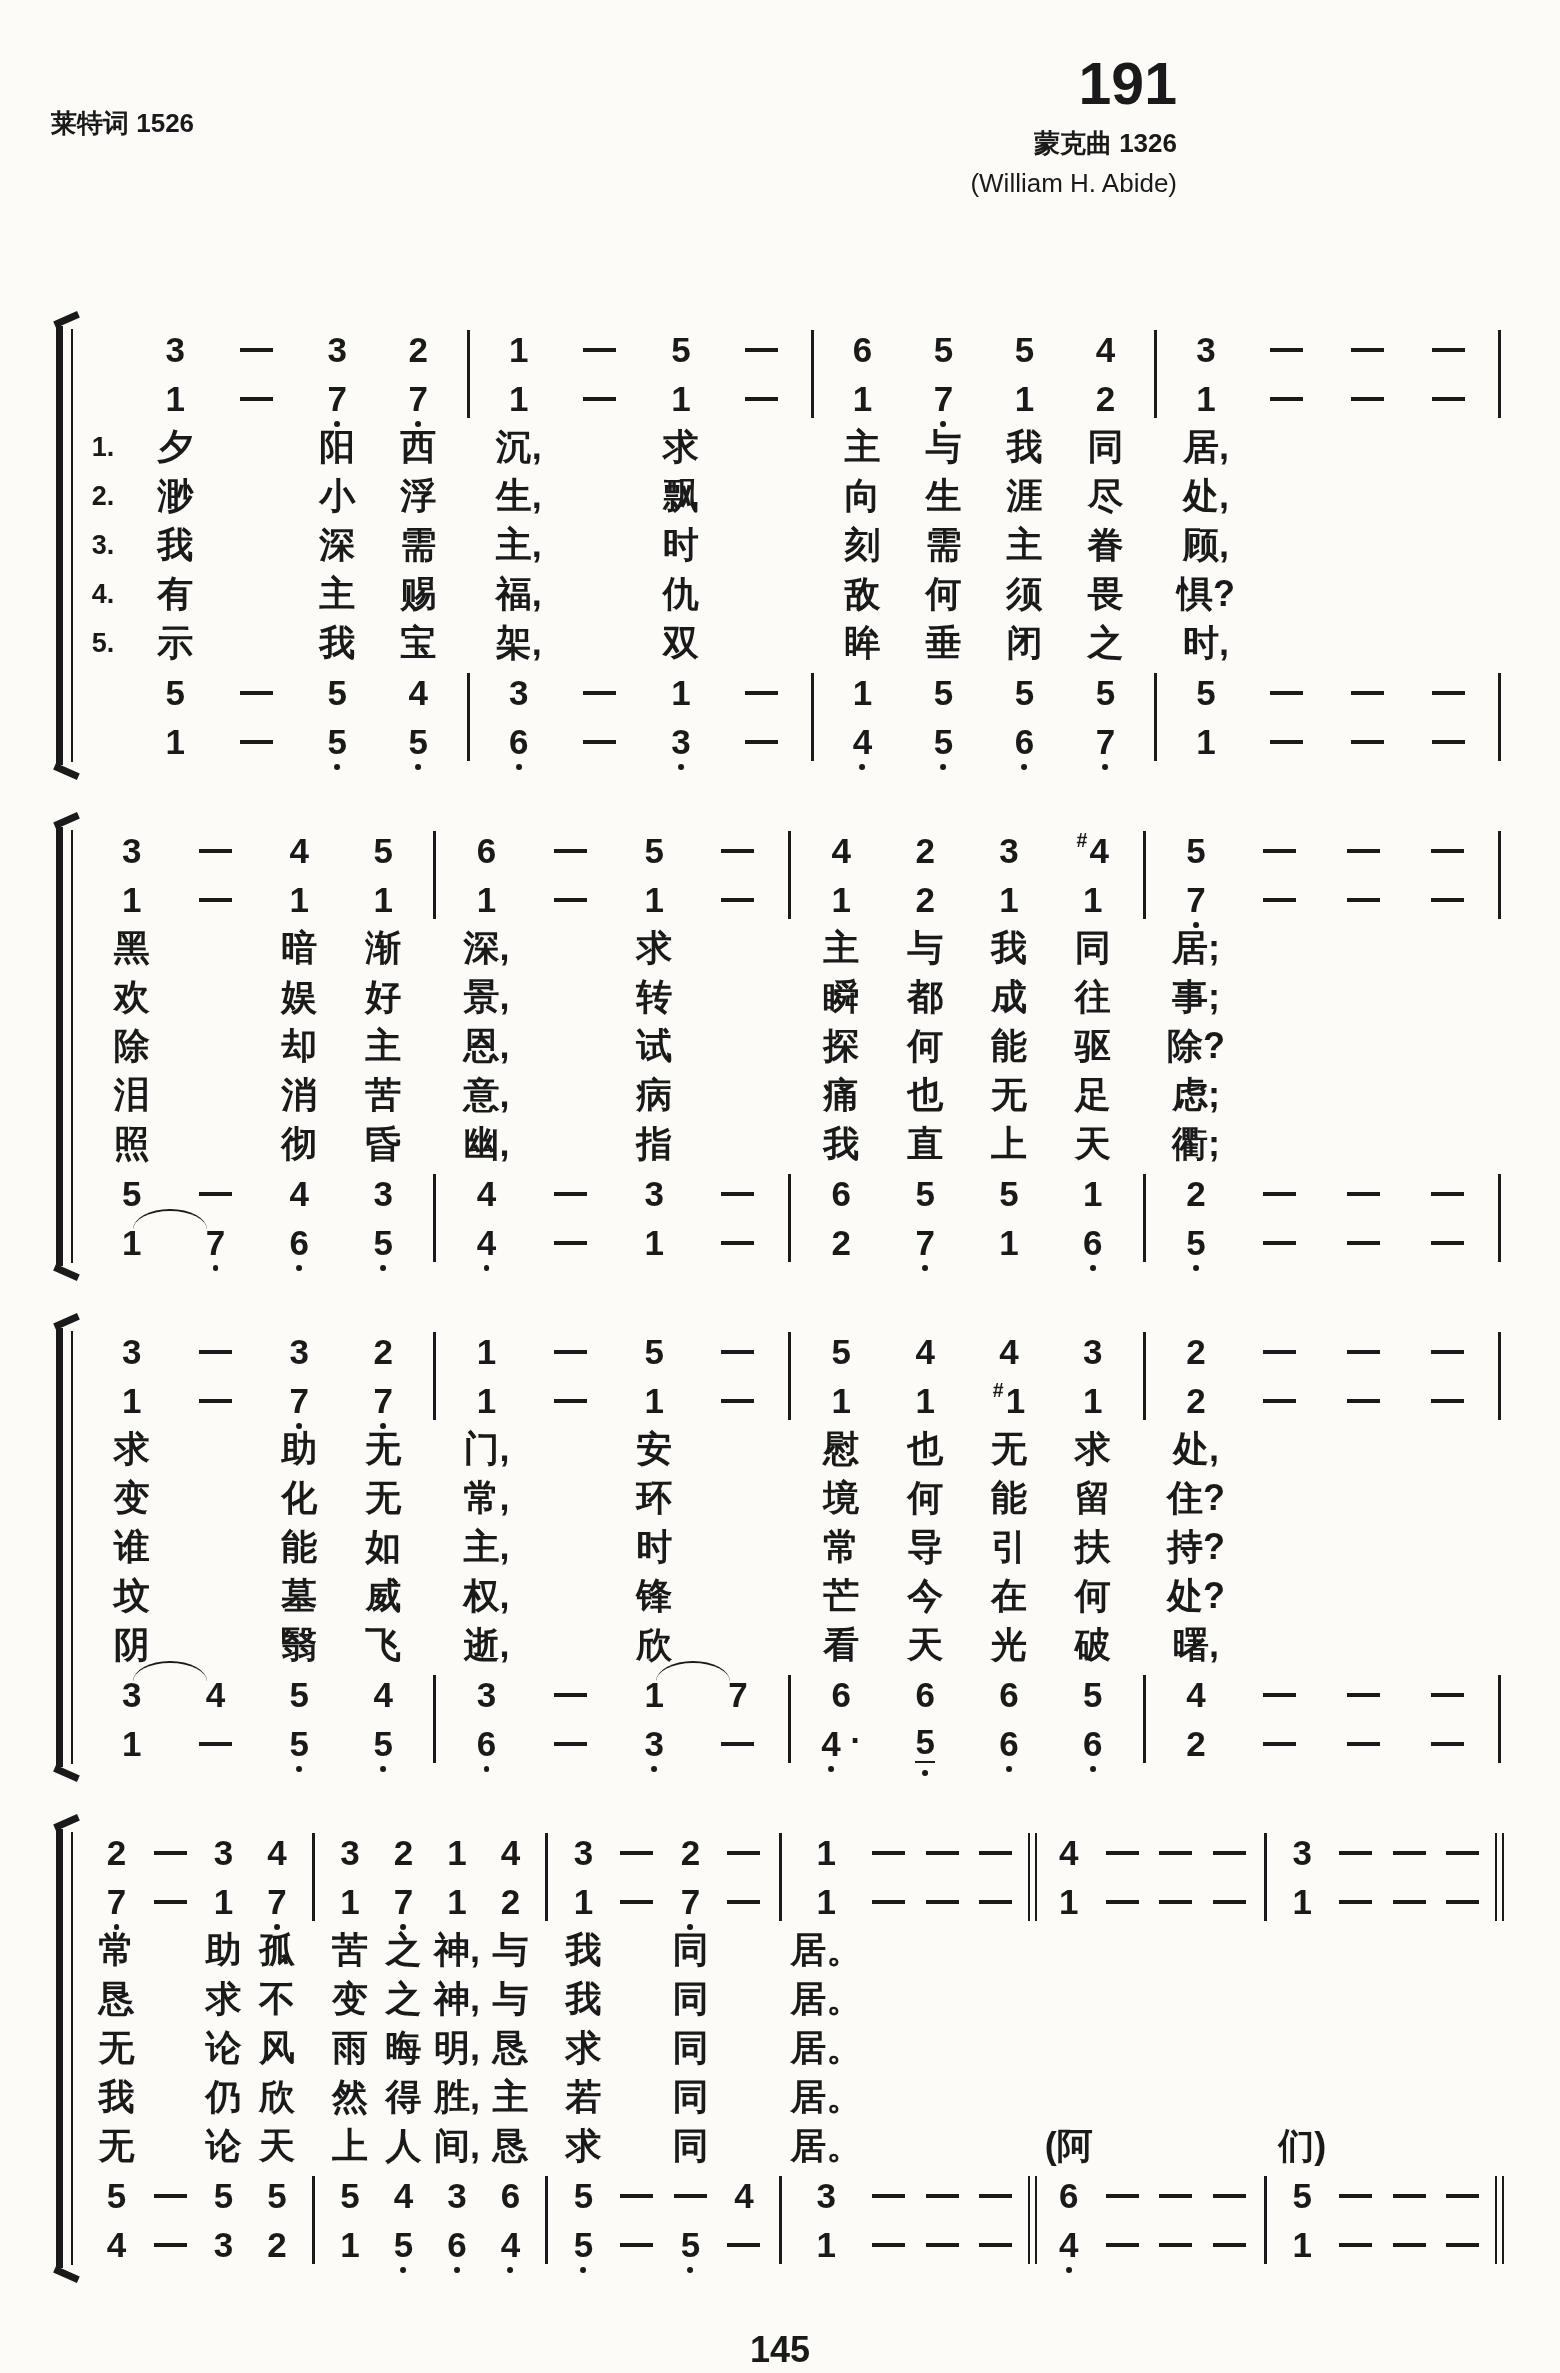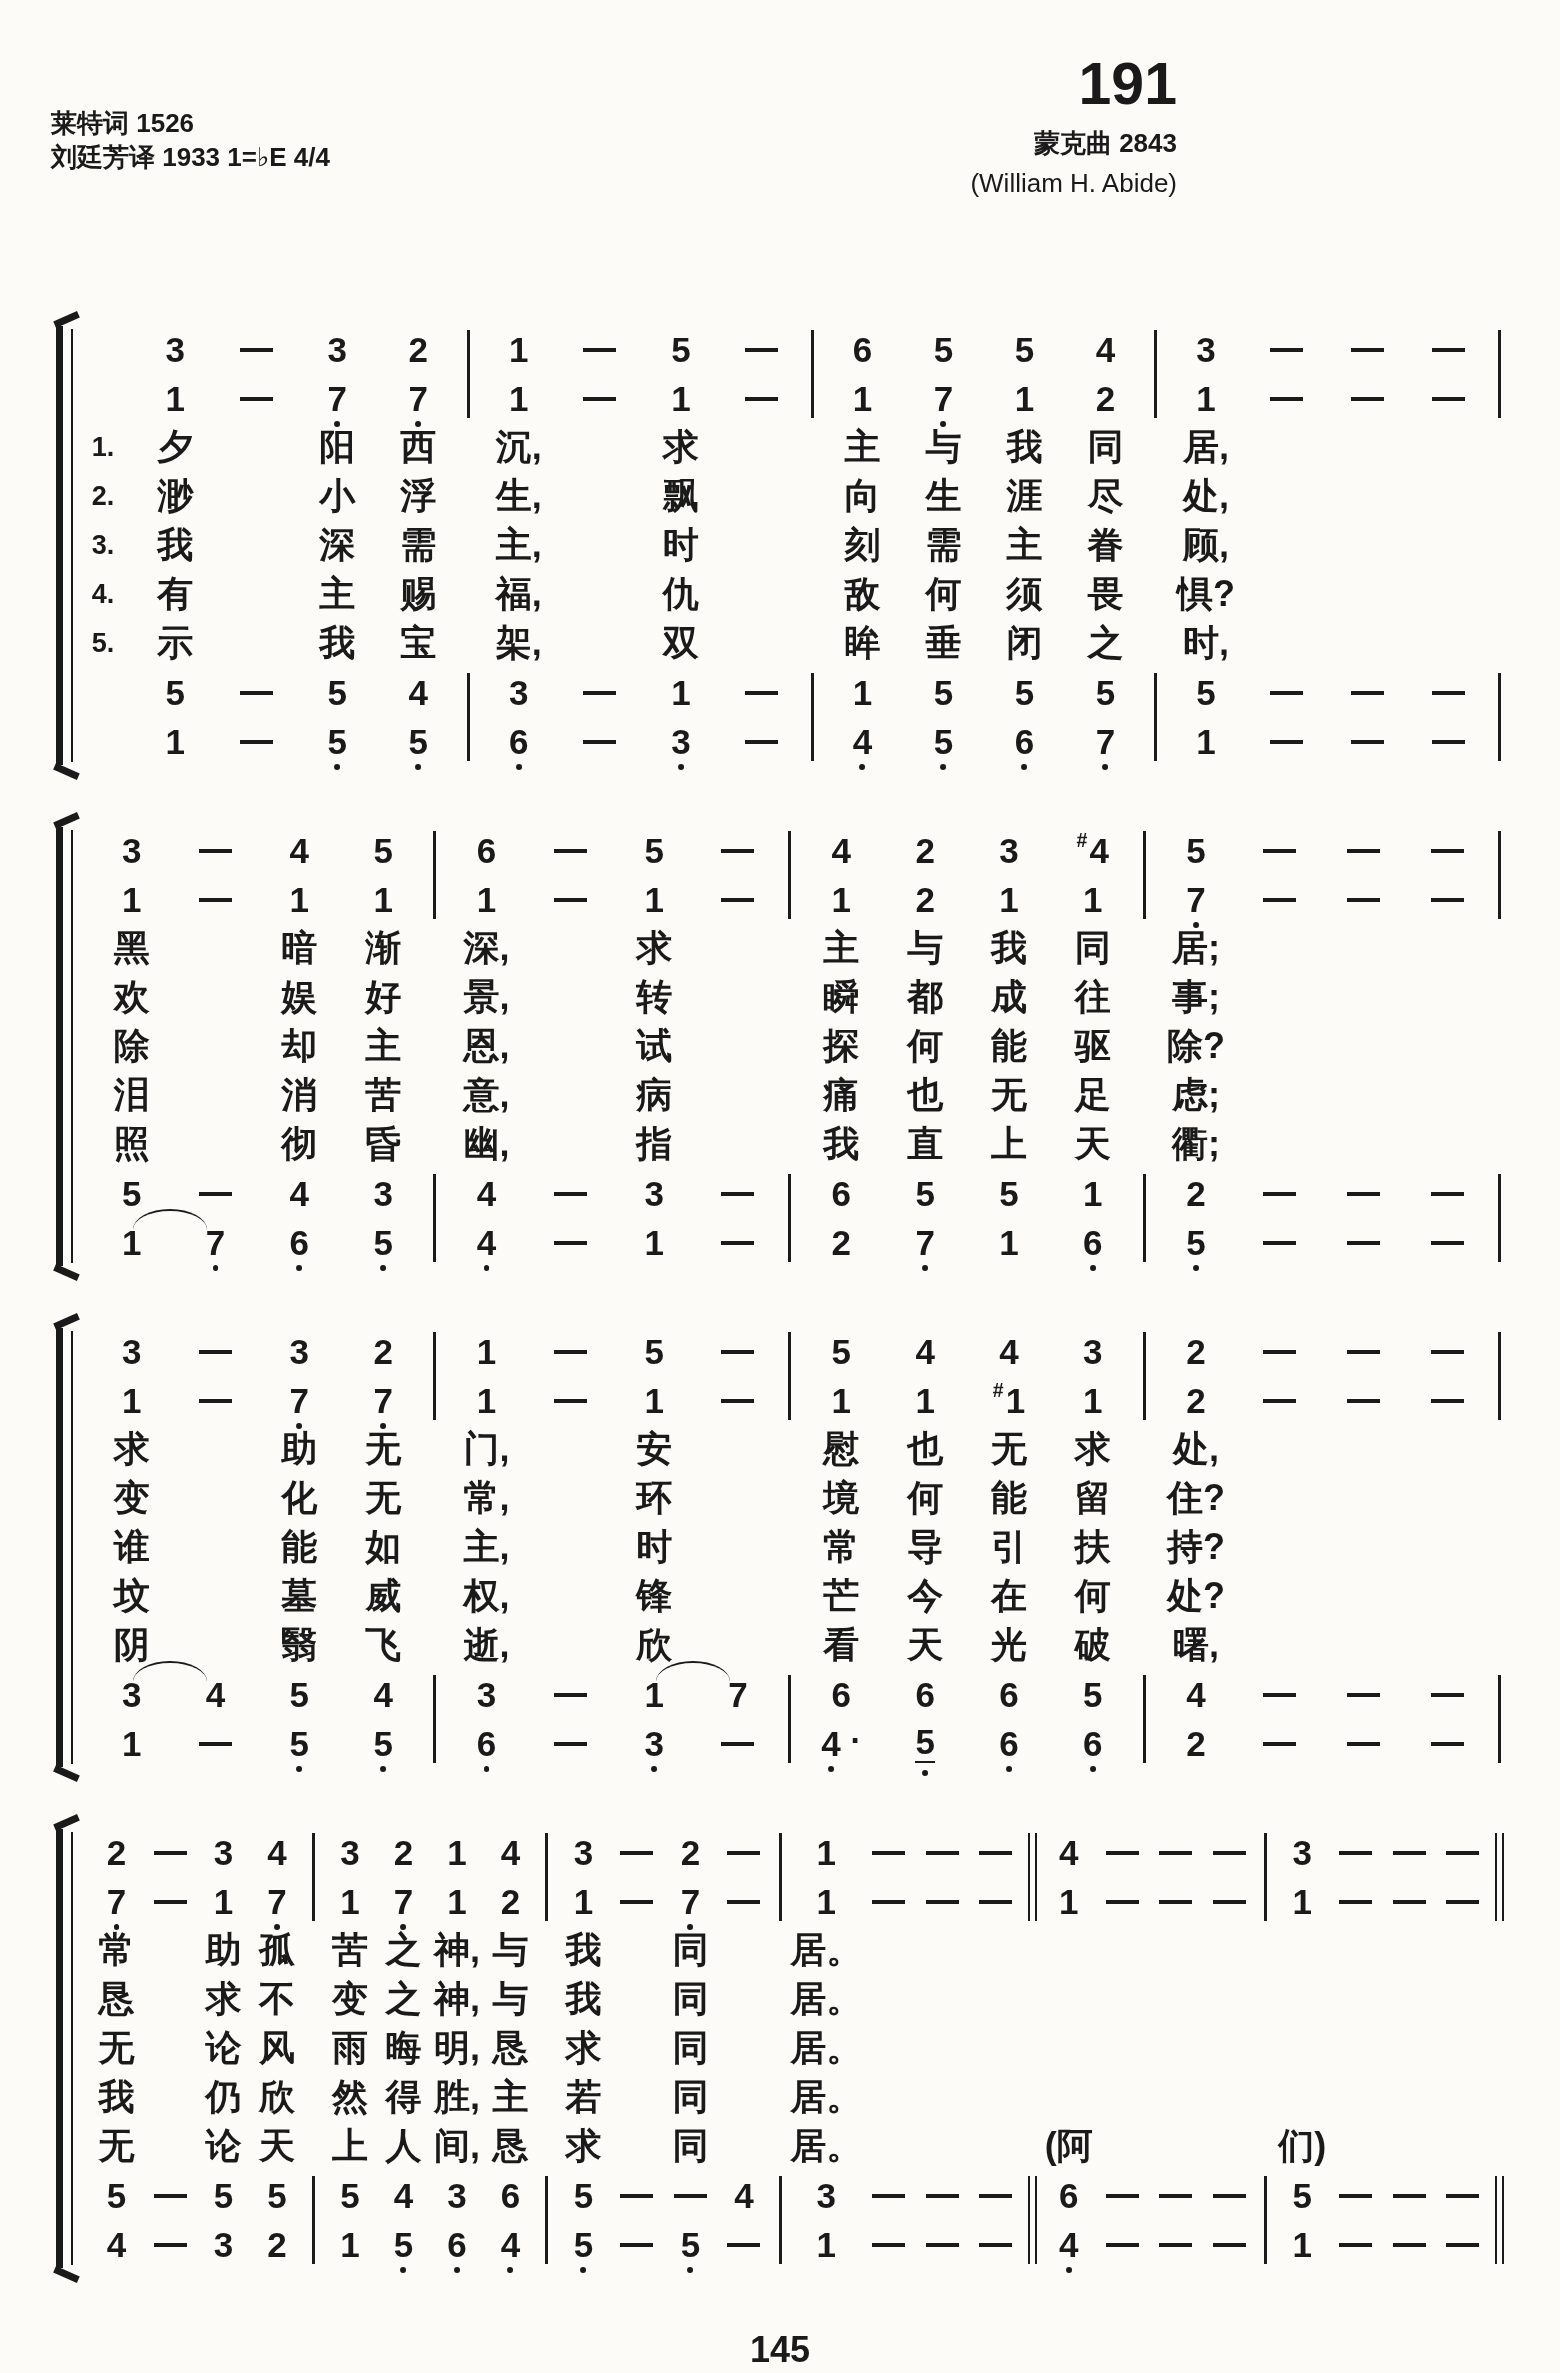--- a/index.html
+++ b/index.html
@@ -50,25 +50,24 @@
   .footer{text-align:center;font-size:36px;font-weight:700;margin-top:3.9px;}
 </style>
 </head>
 <body>
 
 <div class="page">
 
   <div class="header">
     <div class="h-left">
       <div class="cjk">莱特词 1526</div>
-      <div class="cjk">刘廷芳译 1933  1=♭E  4/4</div>
     </div>
     <div class="h-right">
       <div class="h-num">191</div>
-      <div class="cjk">蒙克曲 2843</div>
+      <div class="cjk">蒙克曲 1326</div>
       <div class="eng">(William H. Abide)</div>
     </div>
   </div>
 
   <div>
       <section class="system">
         <div class="bracket">
           <i class="tickT"></i>
           <i class="barv"></i>
           <i class="tickB"></i>

